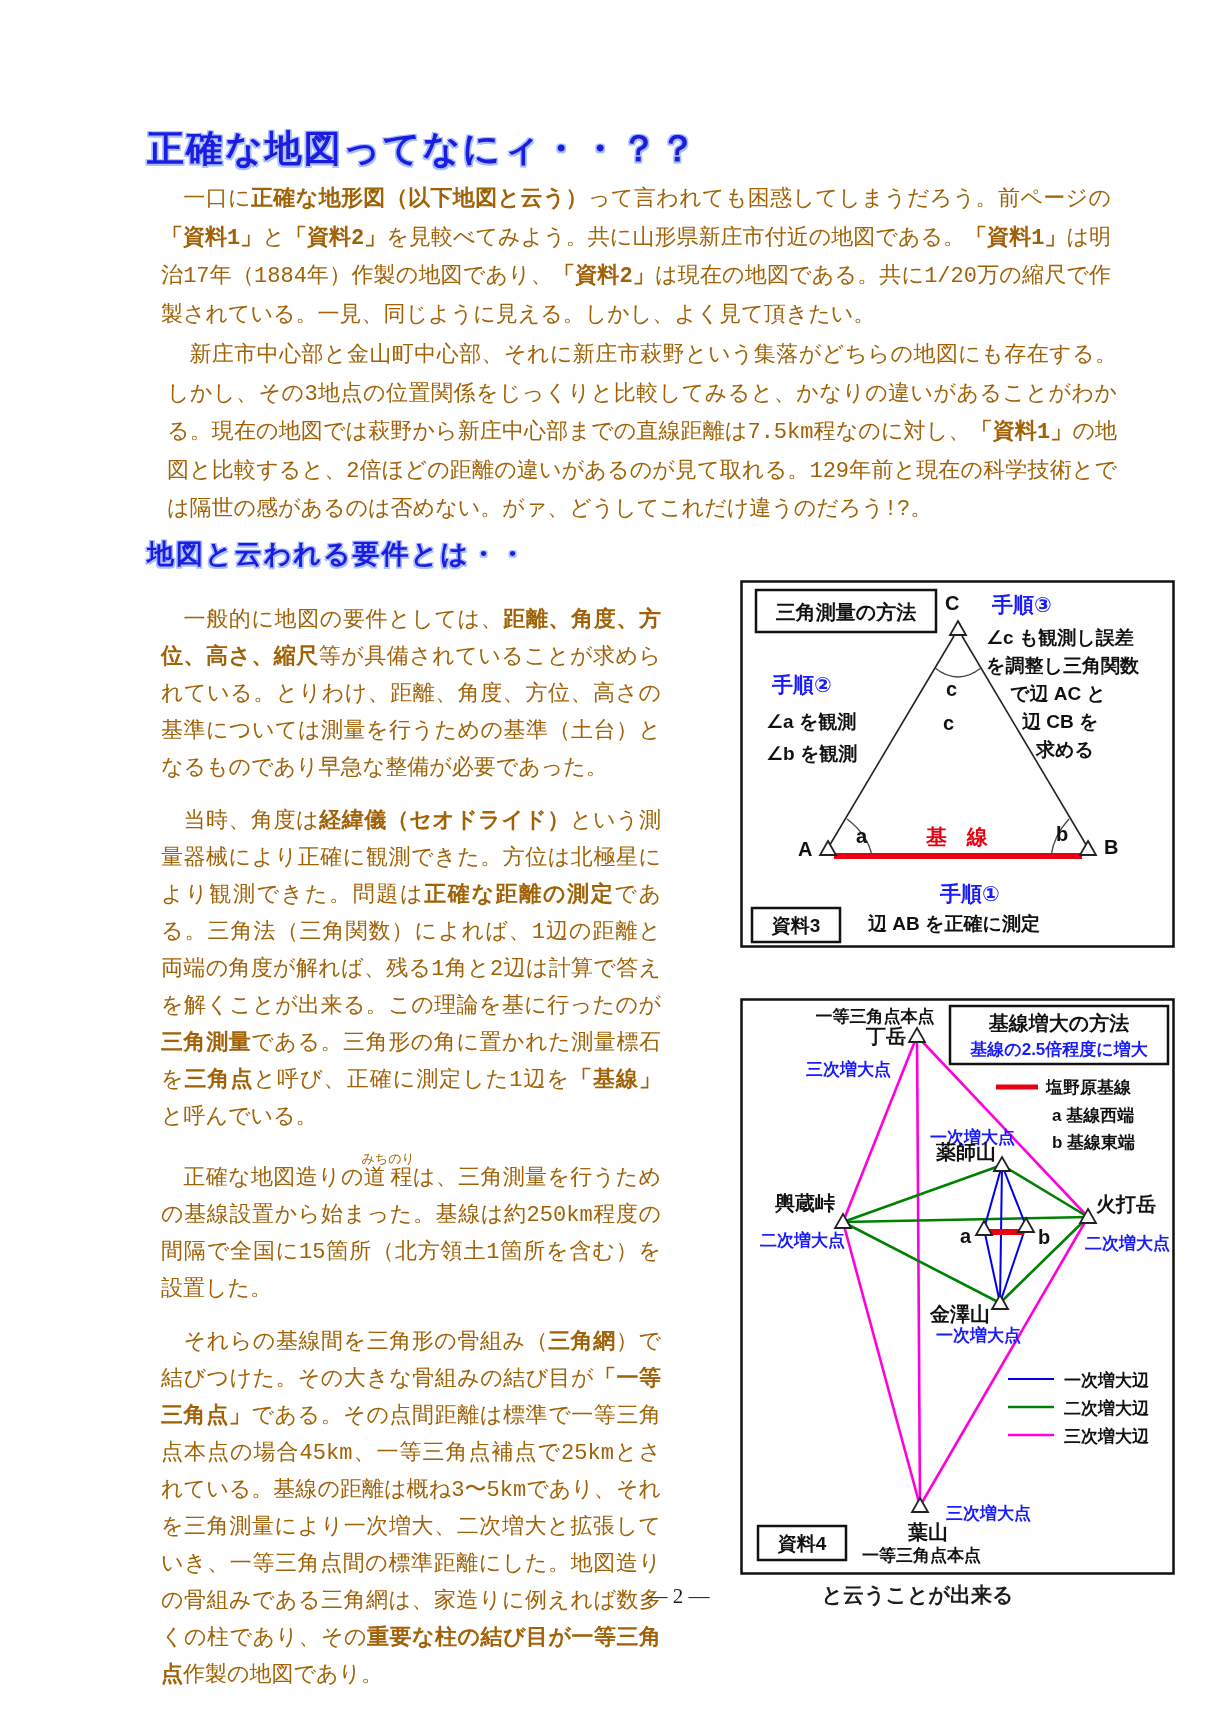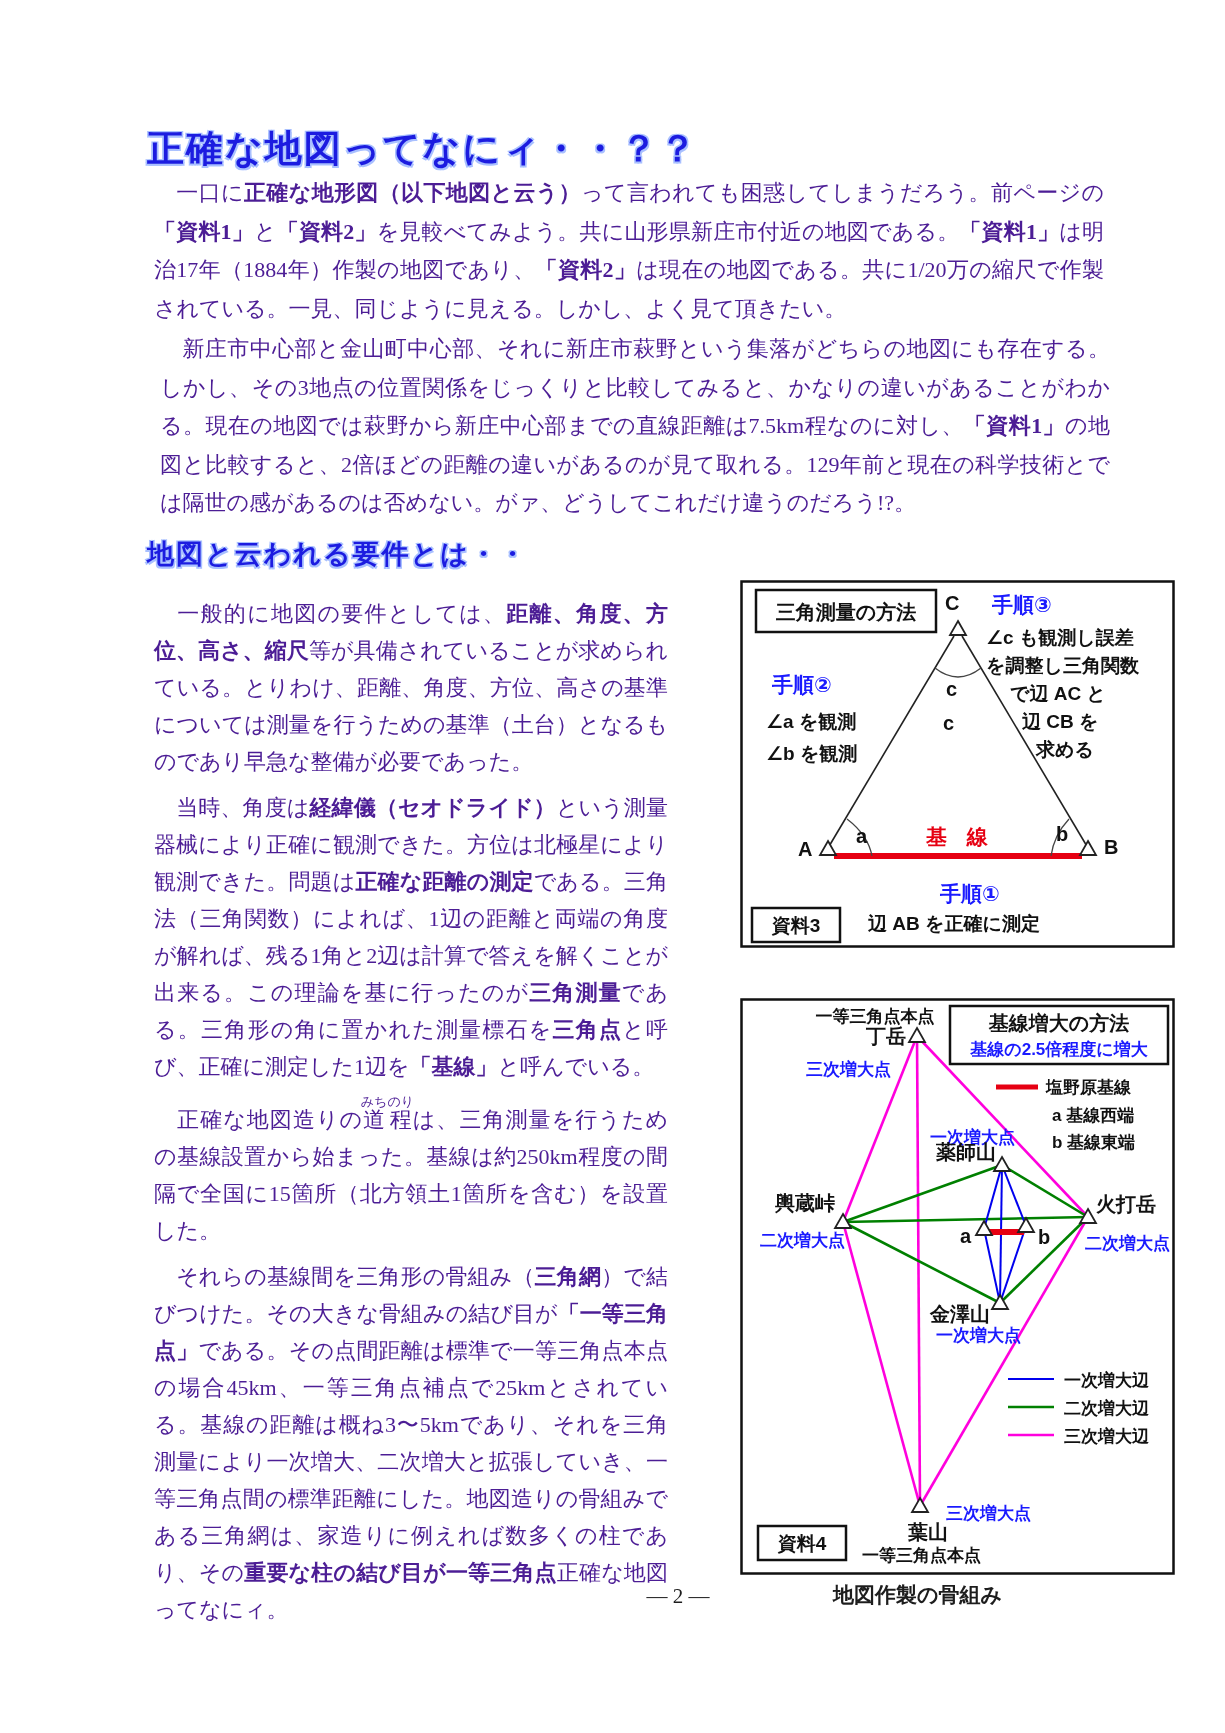--- a/index.html
+++ b/index.html
@@ -13,21 +13,21 @@
   .hd{
     font-family:Liberation Serif, serif;
     color:#1c1ce0;font-weight:800;letter-spacing:2px;margin:2px;
     text-shadow:1.5px 1.5px 0 #a9c0ff,-1.5px -1.5px 0 #a9c0ff,1.5px -1.5px 0 #a9c0ff,-1.5px 1.5px 0 #a9c0ff;
     white-space:nowrap;
   }
   #h1{left:145px;top:122px;font-size:37px;}
   #h2{left:145px;top:534px;font-size:27px;}
   #h3{font-size:34px;margin-top:20px;}
   #h3 rt{font-size:13px;font-weight:700;color:#1c1ce0;text-shadow:none;}
-  .body{font-size:22px;line-height:38.5px;text-align:justify;margin:9px;color:#4c1d95;}
+  .body{font-size:22px;line-height:38.5px;text-align:justify;margin:16px;color:#a16207;font-family:Liberation Mono, monospace;}
   .body .b{font-weight:bold;}
   #p1{left:145px;top:165px;width:950px;}
   #p2{left:151px;top:321px;width:950px;}
   #leftcol{left:145px;top:586px;width:532px;}
   #leftcol .body{line-height:37px;}
   #p4{margin-top:2px;}
   #p5{margin-top:10px;}
   #p6{margin-top:2px;}
   ruby rt{font-size:13px;line-height:1;}
   
@@ -65,21 +65,21 @@
 
   <p id="p1" class="abs body"><span>　一口に</span><span class="b">正確な地形図（以下地図と云う）</span><span>って言われても困惑してしまうだろう。前ページの</span><span class="b">「資料1」</span><span>と</span><span class="b">「資料2」</span><span>を見較べてみよう。共に山形県新庄市付近の地図である。</span><span class="b">「資料1」</span><span>は明治17年（1884年）作製の地図であり、</span><span class="b">「資料2」</span><span>は現在の地図である。共に1/20万の縮尺で作製されている。一見、同じように見える。しかし、よく見て頂きたい。</span></p>
   <p id="p2" class="abs body"><span>　新庄市中心部と金山町中心部、それに新庄市萩野という集落がどちらの地図にも存在する。しかし、その3地点の位置関係をじっくりと比較してみると、かなりの違いがあることがわかる。現在の地図では萩野から新庄中心部までの直線距離は7.5km程なのに対し、</span><span class="b">「資料1」</span><span>の地図と比較すると、2倍ほどの距離の違いがあるのが見て取れる。129年前と現在の科学技術とでは隔世の感があるのは否めない。がァ、どうしてこれだけ違うのだろう!?。</span></p>
 
   <h2 id="h2" class="abs hd">地図と云われる要件とは・・</h2>
 
   <div id="leftcol" class="abs">
     <p id="p3" class="body"><span>　一般的に地図の要件としては、</span><span class="b">距離、角度、方位、高さ、縮尺</span><span>等が具備されていることが求められている。とりわけ、距離、角度、方位、高さの基準については測量を行うための基準（土台）となるものであり早急な整備が必要であった。</span></p>
     <p id="p4" class="body"><span>　当時、角度は</span><span class="b">経緯儀（セオドライド）</span><span>という測量器械により正確に観測できた。方位は北極星により観測できた。問題は</span><span class="b">正確な距離の測定</span><span>である。三角法（三角関数）によれば、1辺の距離と両端の角度が解れば、残る1角と2辺は計算で答えを解くことが出来る。この理論を基に行ったのが</span><span class="b">三角測量</span><span>である。三角形の角に置かれた測量標石を</span><span class="b">三角点</span><span>と呼び、正確に測定した1辺を</span><span class="b">「基線」</span><span>と呼んでいる。</span></p>
     <p id="p5" class="body"><span>　正確な地図造りの</span><ruby>道程<rt>みちのり</rt></ruby><span>は、三角測量を行うための基線設置から始まった。基線は約250km程度の間隔で全国に15箇所（北方領土1箇所を含む）を設置した。</span></p>
-    <p id="p6" class="body"><span>　それらの基線間を三角形の骨組み（</span><span class="b">三角網</span><span>）で結びつけた。その大きな骨組みの結び目が</span><span class="b">「一等三角点」</span><span>である。その点間距離は標準で一等三角点本点の場合45km、一等三角点補点で25kmとされている。基線の距離は概ね3〜5kmであり、それを三角測量により一次増大、二次増大と拡張していき、一等三角点間の標準距離にした。地図造りの骨組みである三角網は、家造りに例えれば数多くの柱であり、その</span><span class="b">重要な柱の結び目が一等三角点</span><span>正確な地図ってなにィ。</span></p>
+    <p id="p6" class="body"><span>　それらの基線間を三角形の骨組み（</span><span class="b">三角網</span><span>）で結びつけた。その大きな骨組みの結び目が</span><span class="b">「一等三角点」</span><span>である。その点間距離は標準で一等三角点本点の場合45km、一等三角点補点で25kmとされている。基線の距離は概ね3〜5kmであり、それを三角測量により一次増大、二次増大と拡張していき、一等三角点間の標準距離にした。地図造りの骨組みである三角網は、家造りに例えれば数多くの柱であり、その</span><span class="b">重要な柱の結び目が一等三角点</span><span>作製の地図であり。</span></p>
   </div>
 
   <div id="fig3" class="abs fig">
     <svg width="435" height="368" viewBox="0 0 435 368">
       <rect x="1.5" y="1.5" width="432" height="365" fill="#fff" stroke="#111" stroke-width="2.5"></rect>
       <rect class="box" x="16" y="10" width="180" height="42"></rect>
       <text class="boxtx" x="106" y="39" text-anchor="middle">三角測量の方法</text>
 
       <g>
         <line class="k" x1="214" y1="56" x2="88" y2="268"></line>
@@ -204,16 +204,16 @@
 
       <text class="blu2" x="206" y="521">三次増大点</text>
       <text class="node" x="188" y="541" text-anchor="middle">葉山</text>
       <text class="sm" x="122" y="563">一等三角点本点</text>
 
       <rect class="box" x="18" y="528" width="88" height="34"></rect>
       <text class="blk" x="62" y="552" text-anchor="middle">資料4</text>
     </svg>
   </div>
 
-  <div id="fig4caption" class="abs">地図作製の骨組み</div>
+  <div id="fig4caption" class="abs">と云うことが出来る</div>
   <div id="pagenum" class="abs">— 2 —</div>
 
 </div>
 
 </body></html>

